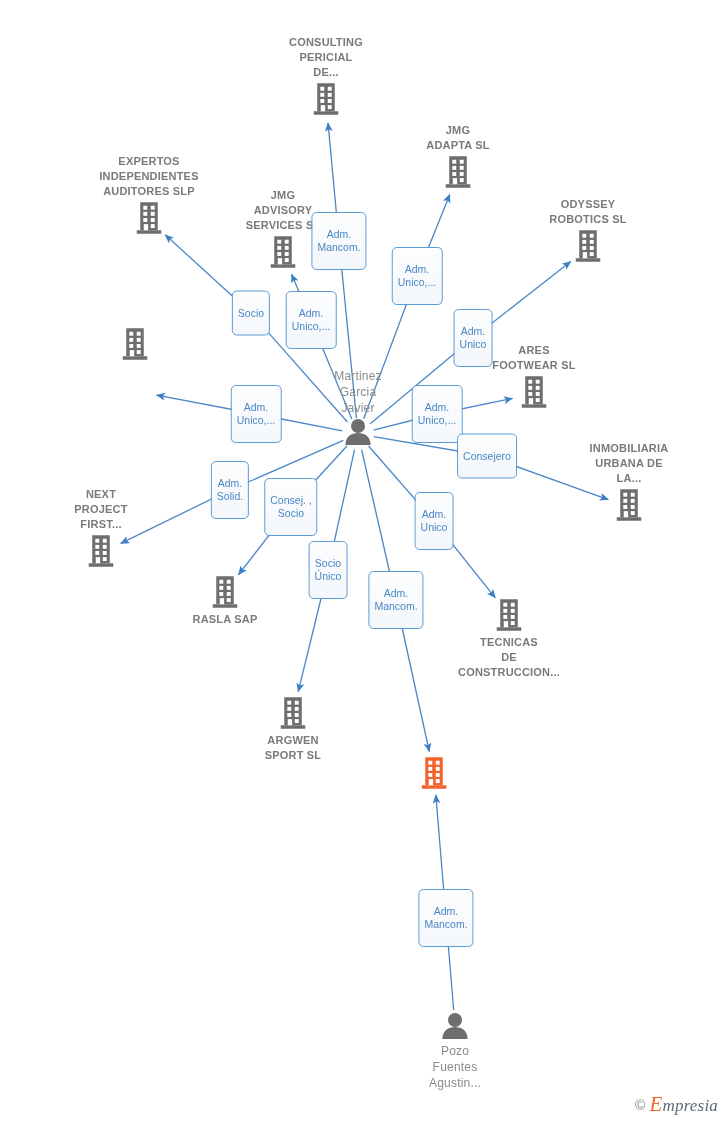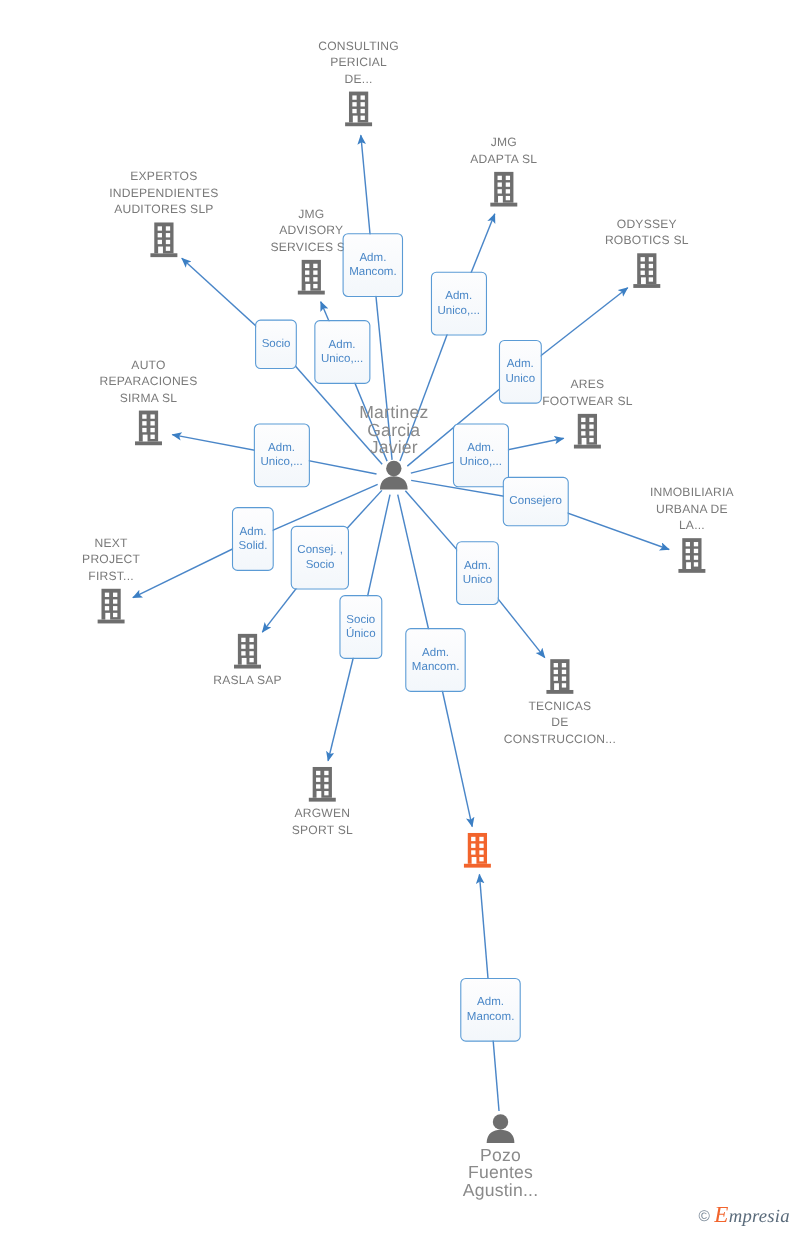--- a/index.html
+++ b/index.html
@@ -29,26 +29,26 @@
     position: absolute;
     width: 120px;
     margin-left: -60px;
     text-align: center;
   }
   .node-label {
     font-size: 11px;
     line-height: 15px;
     color: #7a7a7a;
     letter-spacing: 0.2px;
-    font-weight: normal;
+    font-weight: bold;
     white-space: pre-line;
   }
   .node-label.person-label {
     font-weight: normal;
-    font-size: 16px;
+    font-size: 12px;
     line-height: 16px;
     color: #8a8a8a;
   }
   .node-icon {
     display: block;
     margin: 0 auto;
     line-height: 0;
   }
   .node.label-below .node-icon { margin-bottom: 3px; }
   .node.label-above .node-icon { margin-top: 2px; }
@@ -221,23 +221,20 @@
             <rect x="18" y="5" width="4.5" height="4.5" fill="#ffffff"></rect>
             <rect x="9.5" y="12" width="4.5" height="4.5" fill="#ffffff"></rect>
             <rect x="18" y="12" width="4.5" height="4.5" fill="#ffffff"></rect>
             <rect x="9.5" y="19" width="4.5" height="4.5" fill="#ffffff"></rect>
             <rect x="18" y="19" width="4.5" height="4.5" fill="#ffffff"></rect>
             <rect x="10" y="26" width="5" height="7" fill="#ffffff"></rect>
             <rect x="18" y="26" width="4.5" height="4.5" fill="#ffffff"></rect>
           </svg></div>
       </div>
       <div class="node label-above" style="left: 135px; top: 325px;">
-        <div class="node-label">AUTO
-REPARACIONES
-SIRMA  SL</div>
         <div class="node-icon"><svg width="28" height="34" viewBox="0 0 32 38" xmlns="http://www.w3.org/2000/svg">
             <rect x="6" y="1" width="20" height="32" fill="#6e6e6e"></rect>
             <rect x="2" y="33" width="28" height="4" fill="#6e6e6e"></rect>
             <rect x="9.5" y="5" width="4.5" height="4.5" fill="#ffffff"></rect>
             <rect x="18" y="5" width="4.5" height="4.5" fill="#ffffff"></rect>
             <rect x="9.5" y="12" width="4.5" height="4.5" fill="#ffffff"></rect>
             <rect x="18" y="12" width="4.5" height="4.5" fill="#ffffff"></rect>
             <rect x="9.5" y="19" width="4.5" height="4.5" fill="#ffffff"></rect>
             <rect x="18" y="19" width="4.5" height="4.5" fill="#ffffff"></rect>
             <rect x="10" y="26" width="5" height="7" fill="#ffffff"></rect>

